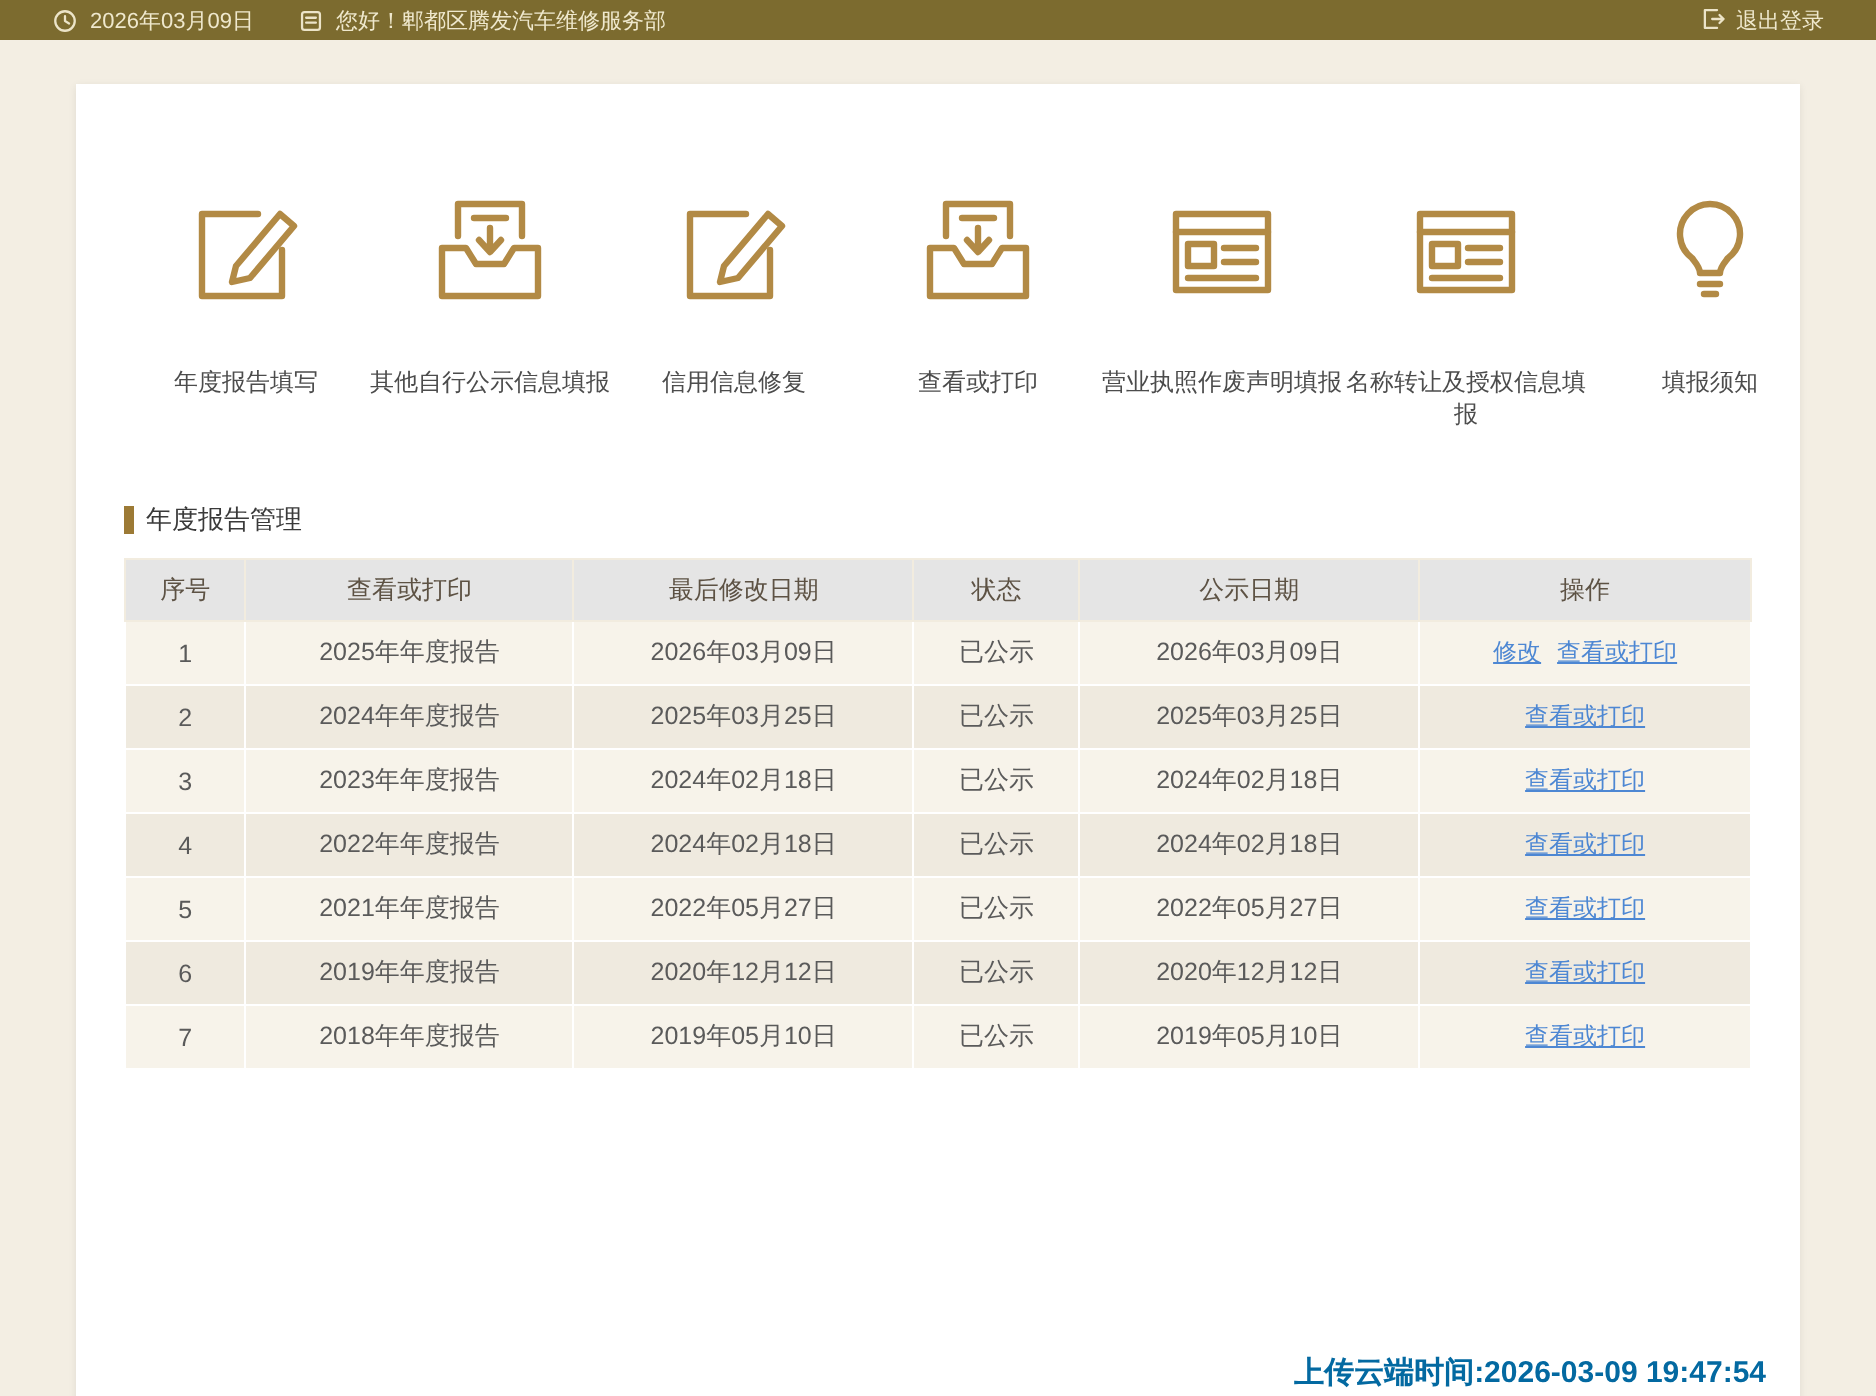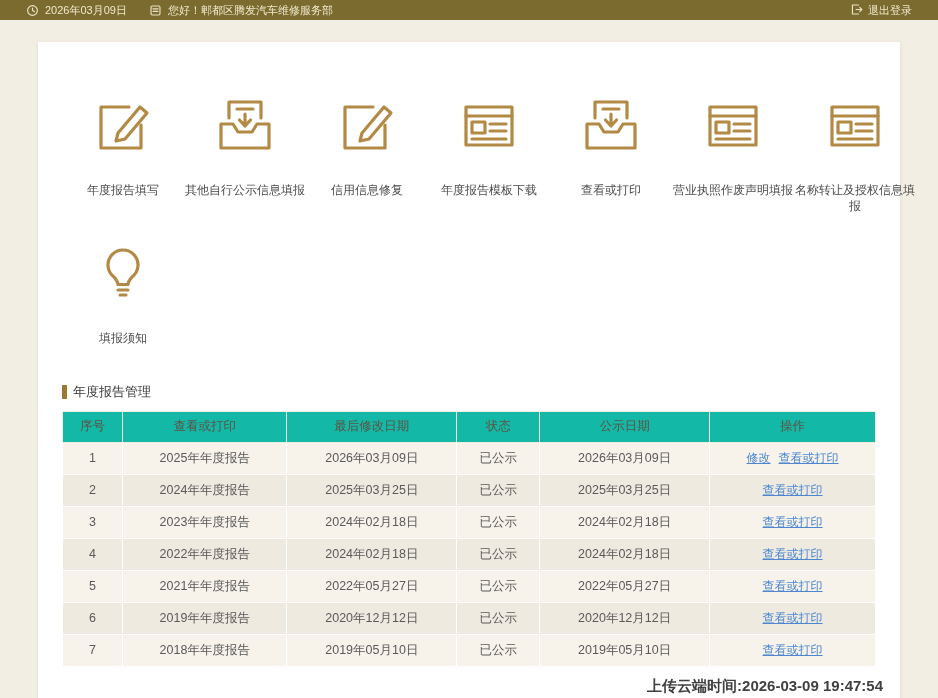--- a/index.html
+++ b/index.html
@@ -62,37 +62,37 @@
   }
 
   
   .sec { display: flex; align-items: center; gap: 6px; margin: 36px 0 10px; }
   .sec-bar { width: 5px; height: 14px; background: #9c7a35; }
   .sec-title { font-size: 13px; color: #3a3a3a; }
 
   
   .report-table { width: 100%; border-collapse: collapse; font-size: 12.5px; color: #5a5a5a; }
   .report-table th {
-    background: #14b8a6; color: #5d5244; font-weight: 500;
+    background: #e5e5e5; color: #5d5244; font-weight: 500;
     height: 31px; font-size: 12.5px; border: 1px solid #f2ecdf;
   }
   .report-table td { height: 32px; text-align: center; border: 1px solid #ffffff; }
   .report-table tbody tr:nth-child(odd) td { background: #f7f3ea; }
   .report-table tbody tr:nth-child(even) td { background: #efeadf; }
   .lnk { color: #4d87d3; text-decoration: underline; margin: 0 4px; font-size: 12px; cursor: pointer; }
   .lnk:empty { display: none; }
 
   
   .upload-time {
     position: absolute;
     right: 55px;
     bottom: 2px;
     font-size: 15px;
     font-weight: 700;
-    color: #404040;
+    color: #0369a1;
   }
 </style>
 </head>
 <body>
 
 <header class="topbar">
   <span class="tb-grp">
     <span class="tb-icon">
       <svg viewBox="0 0 16 16">
           <circle cx="8" cy="8" r="6"></circle>
@@ -151,31 +151,20 @@
     <div class="qa-item">
       <span class="qa-icon">
         <svg viewBox="0 0 64 64">
             <path d="M38 13 H10 V54 H50 V31"></path>
             <path d="M27 39 L49 13 L56 19 L34 45 L25 47 Z"></path>
           </svg>
       </span>
       <span class="qa-label">信用信息修复</span>
     </div>
 
-    <div class="qa-item">
-      <span class="qa-icon">
-        <svg viewBox="0 0 64 64">
-            <rect x="9" y="13" width="46" height="38"></rect>
-            <path d="M9 22 H55"></path>
-            <rect x="15" y="28" width="13" height="11"></rect>
-            <path d="M33 30 H49 M33 37 H49 M15 45 H49"></path>
-          </svg>
-      </span>
-      <span class="qa-label">年度报告模板下载</span>
-    </div>
 
     <div class="qa-item">
       <span class="qa-icon">
         <svg viewBox="0 0 64 64">
             <path d="M16 24 V8 H48 V24"></path>
             <path d="M24 15 H40"></path>
             <path d="M32 20 V31 M26.5 26 L32 32 L37.5 26"></path>
             <path d="M8 30 H20 L25 38 H39 L44 30 H56 V54 H8 Z"></path>
           </svg>
       </span>

